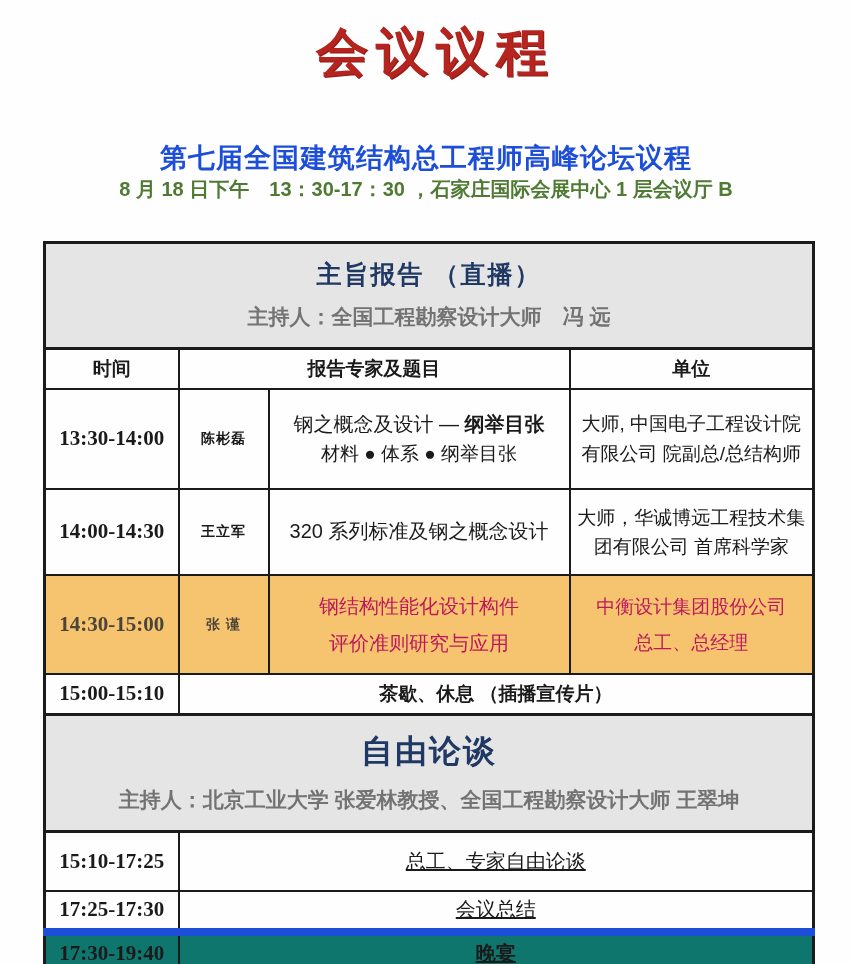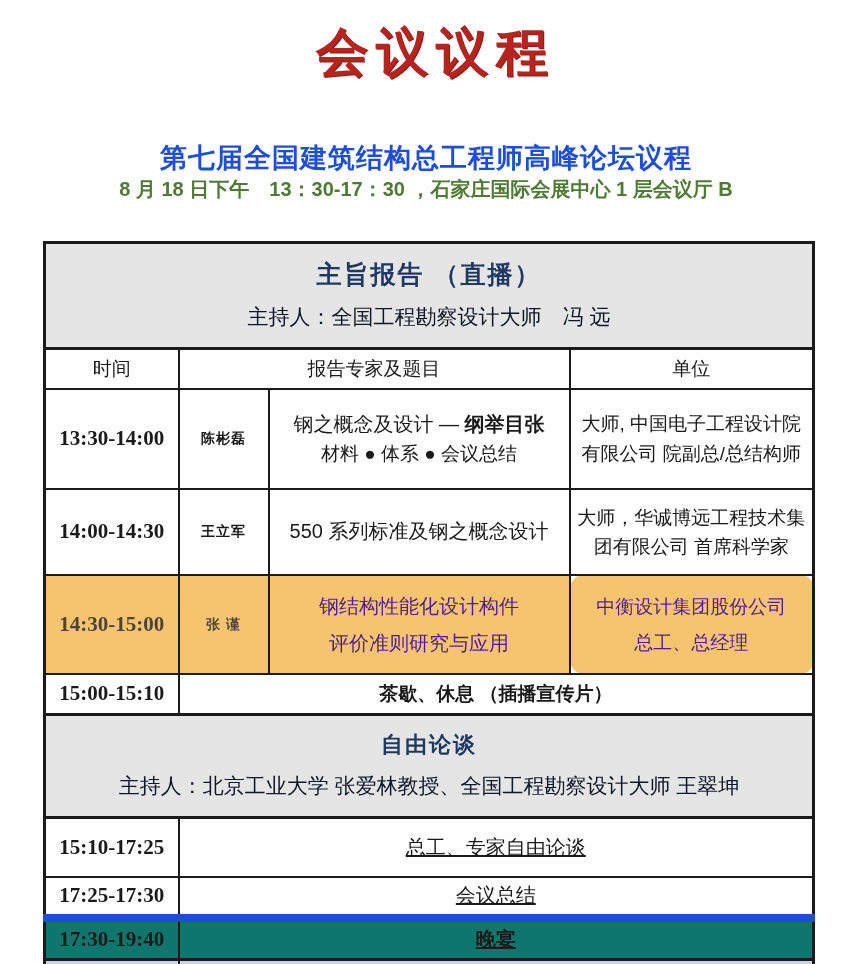--- a/index.html
+++ b/index.html
@@ -52,37 +52,37 @@
     padding: 2px 4px;
   }
 
   
   tr.section-hdr td {
     background: #e5e5e5;
     border-bottom: 3px solid #1b1b1b;
     border-top: 1px solid #a3a3a3;
   }
   .session-title { font-size: 25px; font-weight: bold; color: #1f3864; letter-spacing: 2px; padding-top: 12px; }
-  .session-title.s2 { font-size: 22px; }
-  .session-host { font-size: 21px; font-weight: normal; color: #0f172a; padding: 12px 0 14px 0; }
+  .session-title.s2 { font-size: 32px; }
+  .session-host { font-size: 21px; font-weight: bold; color: #737373; padding: 12px 0 14px 0; }
 
-  tr.col-hdr td { font-size: 19px; font-weight: normal; border-bottom: 2px solid #1b1b1b; margin-left: 32px; }
+  tr.col-hdr td { font-size: 19px; font-weight: bold; border-bottom: 2px solid #1b1b1b; margin-left: 32px; }
 
   .time-cell { font-family: "Liberation Serif", serif; font-weight: bold; font-size: 21px; }
   .name-cell { font-weight: bold; font-size: 14px; letter-spacing: 1px; }
   .topic-cell { font-size: 20px; }
-  .unit-cell { font-size: 19px; line-height: 1.55; padding: 13px 2px; border-radius: 14px; }
+  .unit-cell { font-size: 19px; line-height: 1.55; padding: 13px 2px; }
   .topic-l1 { line-height: 1.6; }
   .topic-l2 { font-size: 19px; line-height: 1.5; }
   .bold { font-weight: bold; }
 
   
   tr.hl td { background: #f6c46e; }
   tr.hl .time-cell, tr.hl .name-cell { color: #4b443a; }
-  tr.hl .topic-cell, tr.hl .unit-cell { color: #4c1d95; }
+  tr.hl .topic-cell, tr.hl .unit-cell { color: #be185d; }
   tr.hl .topic-cell div, tr.hl .unit-cell div { line-height: 1.85; }
 
   tr.break-row td { border-top: 2px solid #1b1b1b; border-bottom: 3px solid #1b1b1b; }
   .break-label { font-size: 19px; font-weight: bold; }
   .plain-label { font-size: 20px; text-decoration: underline; }
 
   tr.dinner td { background: #0f766e; border-top: 8px solid #1d4ed8; }
   tr.tour td { background: #c2d5ea; border-top: 3px solid #1b1b1b; border-bottom: 4px solid #1b1b1b; }
   tr.dinner .plain-label, tr.tour .plain-label { font-weight: bold; margin-left: 16px; }
 </style>
@@ -115,29 +115,29 @@
       <td>时间</td>
       <td colspan="2">报告专家及题目</td>
       <td>单位</td>
     </tr>
 
     <tr style="height:100px">
       <td class="time-cell">13:30-14:00</td>
       <td class="name-cell">陈彬磊</td>
       <td class="topic-cell">
         <div class="topic-l1"><span>钢之概念及设计 — </span><span class="bold">纲举目张</span></div>
-        <div class="topic-l2">材料 ● 体系 ● 会议总结</div>
+        <div class="topic-l2">材料 ● 体系 ● 纲举目张</div>
       </td>
       <td class="unit-cell">大师, 中国电子工程设计院有限公司 院副总/总结构师</td>
     </tr>
 
     <tr style="height:80px">
       <td class="time-cell">14:00-14:30</td>
       <td class="name-cell">王立军</td>
-      <td class="topic-cell">550 系列标准及钢之概念设计</td>
+      <td class="topic-cell">320 系列标准及钢之概念设计</td>
       <td class="unit-cell">大师，华诚博远工程技术集团有限公司 首席科学家</td>
     </tr>
 
     <tr class="hl" style="height:75px">
       <td class="time-cell">14:30-15:00</td>
       <td class="name-cell">张 谨</td>
       <td class="topic-cell">
         <div>钢结构性能化设计构件</div>
         <div>评价准则研究与应用</div>
       </td>

